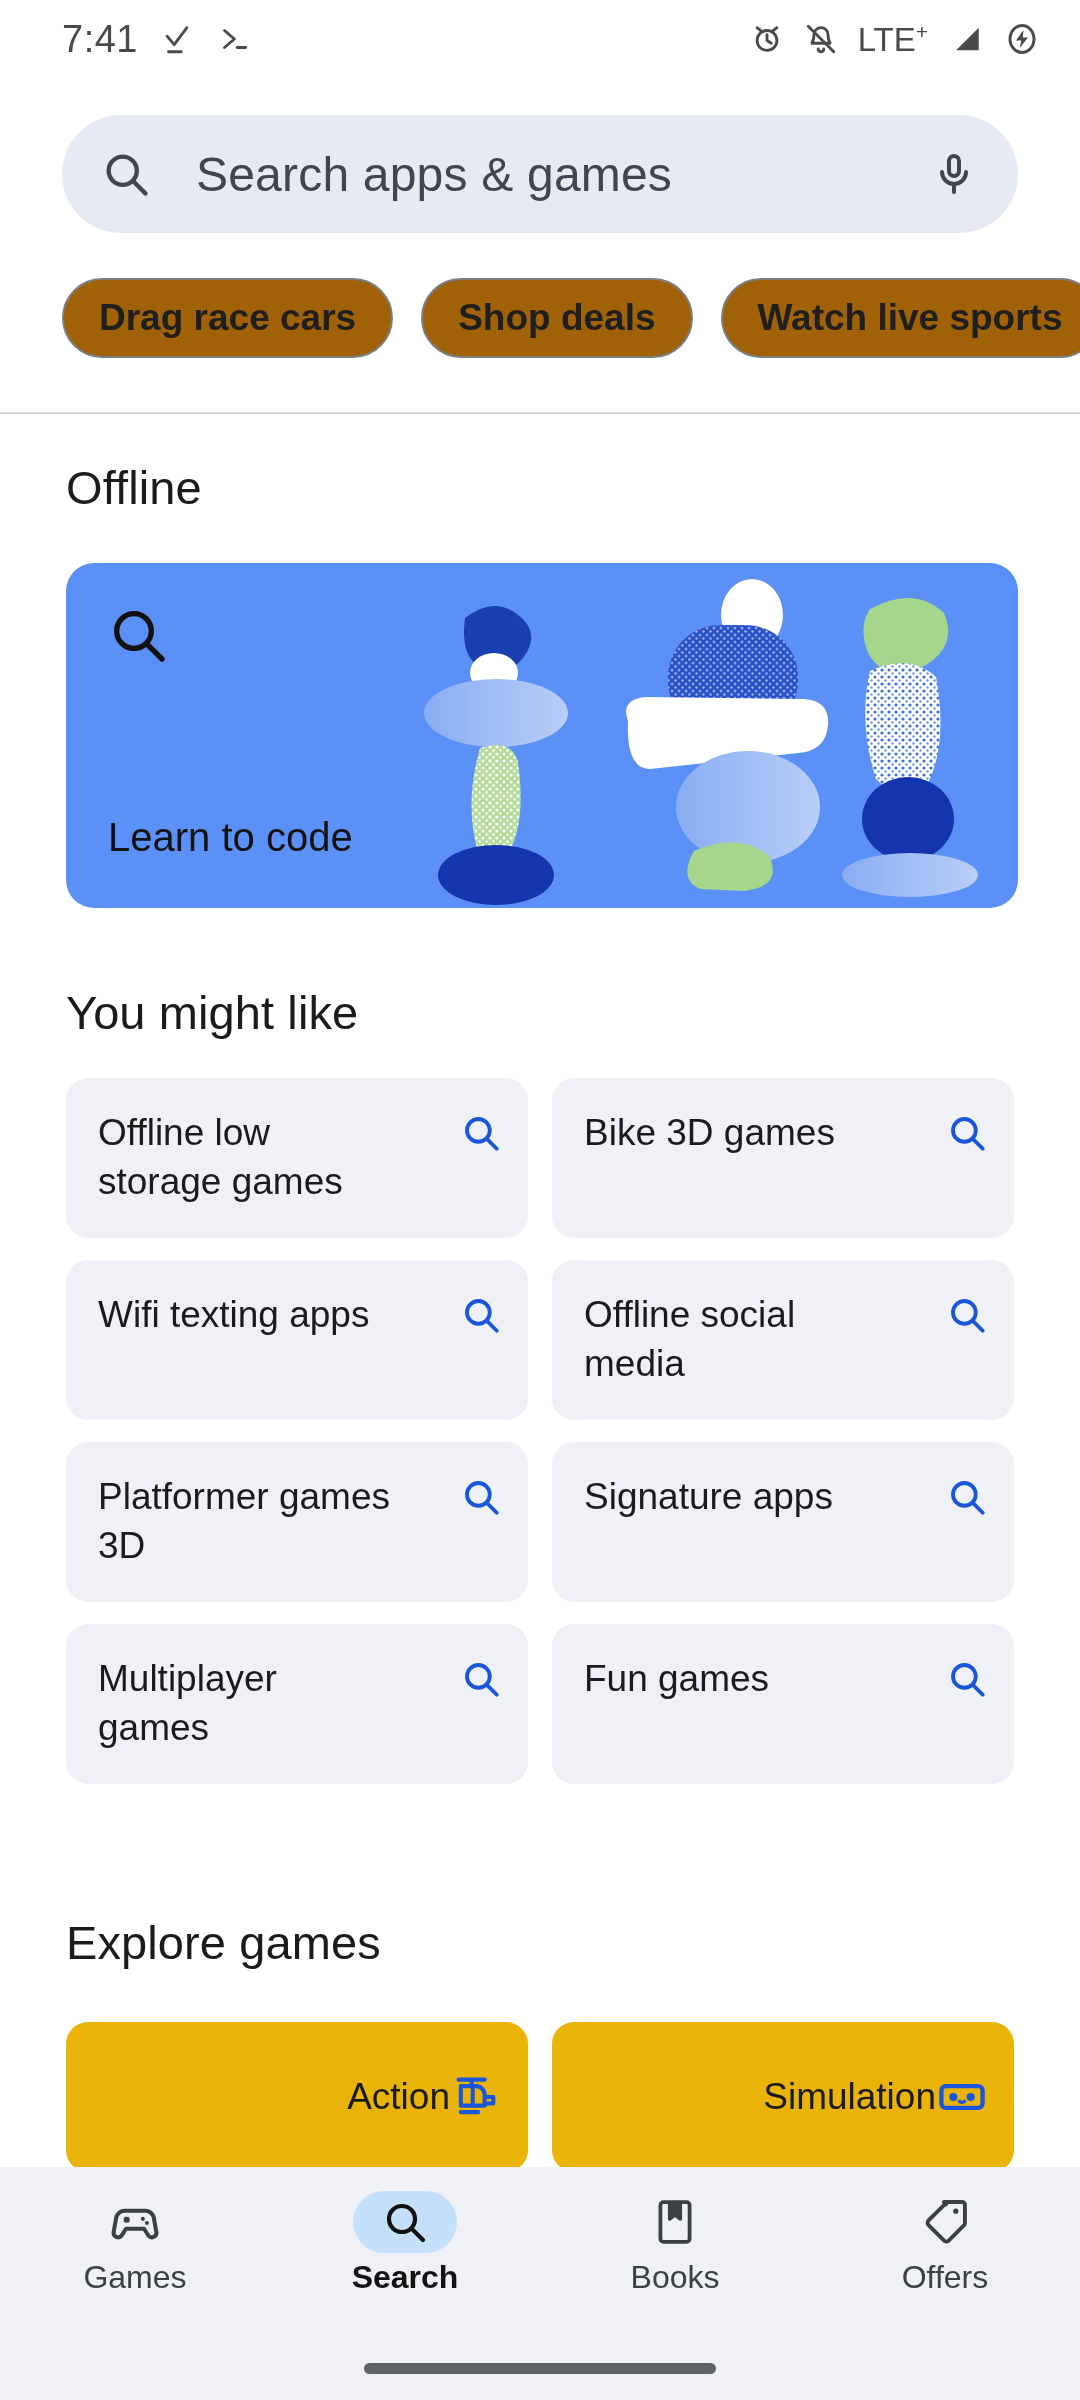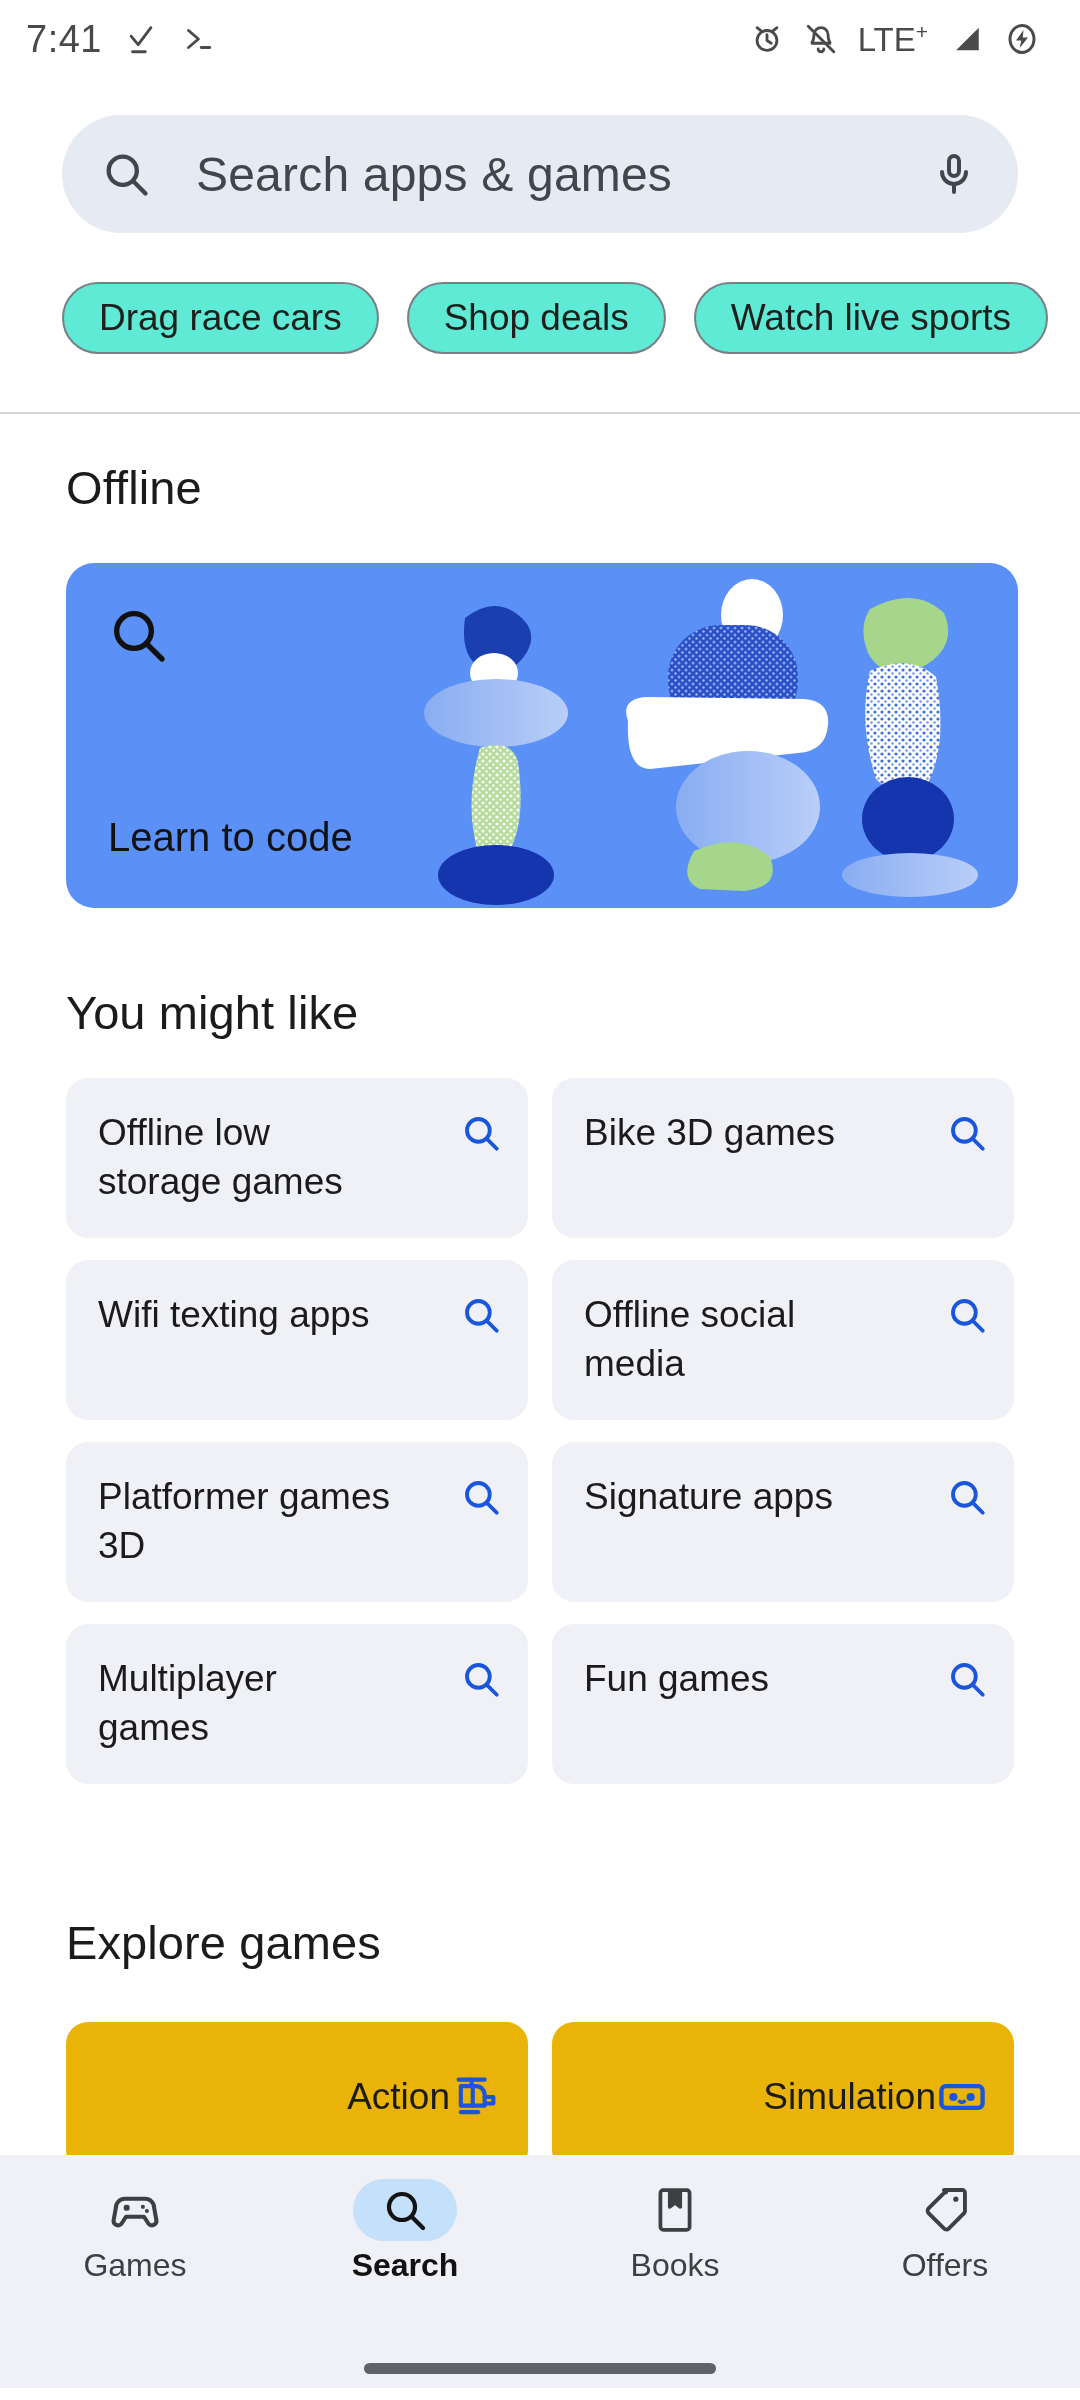--- a/index.html
+++ b/index.html
@@ -8,21 +8,21 @@
     background:#FFFFFF;
     font-family:"Liberation Sans", sans-serif;
     overflow:hidden;
   }
   .phone { position:relative; width:1080px; height:2400px; background:#FFFFFF; }
 
   
   .statusbar {
     position:absolute; top:0; left:0; width:1080px; height:78px;
     display:flex; align-items:center; justify-content:space-between;
-    padding:0 40px 0 26px;
+    padding:0 40px 0 62px;
   }
   .sb-left { display:flex; align-items:center; gap:22px; }
   .sb-time { font-size:38px; color:#4A4A4A; letter-spacing:.5px; }
   .sb-right { display:flex; align-items:center; gap:20px; }
   .sb-lte { font-size:33px; color:#4A4A4A; letter-spacing:0; }
   .sb-lte sup { font-size:21px; vertical-align:super; }
   .ico { display:inline-flex; align-items:center; justify-content:center; }
 
   
   .searchbar {
@@ -36,24 +36,25 @@
     letter-spacing:.2px;
   }
 
   
   .chiprow {
     position:absolute; top:268px; left:62px;
     width:1080px; height:100px;
     display:flex; align-items:center; gap:28px;
   }
   .chip {
-    height:72px; border:2px solid #7A7F85; border-radius:44px;
+    height:80px; border:2px solid #7A7F85; border-radius:44px;
     display:flex; align-items:center; padding:0 35px;
-    font-size:37px; color:#1F1F1F; white-space:nowrap; background:#5eead4;
+    font-size:37px; color:#1F1F1F; white-space:nowrap; background:#a16207;
     flex:none;
+    font-weight:bold;
   }
   .divider {
     position:absolute; top:412px; left:0; width:1080px; height:2px;
     background:#D6D8DC;
   }
 
   
   .heading {
     position:absolute; left:66px; font-size:47px; color:#1B1B1B;
     letter-spacing:.1px;
@@ -98,21 +99,21 @@
   }
   .cat {
     background:#eab308; border-radius:22px;
     height:150px; padding:0 26px 0 32px;
     display:flex; align-items:center; justify-content:flex-end;
   }
   .cat-label { font-size:37px; color:#1B1B1B; }
 
   
   .bottomnav {
-    position:absolute; left:0; bottom:12px; width:1080px; height:233px;
+    position:absolute; left:0; bottom:0; width:1080px; height:233px;
     background:#EFF1F6;
     display:flex; align-items:flex-start; justify-content:space-around;
     padding-top:24px;
   }
   .navitem {
     width:216px; display:flex; flex-direction:column;
     align-items:center; gap:6px;
   }
   .nav-pill {
     width:104px; height:62px; border-radius:31px;

